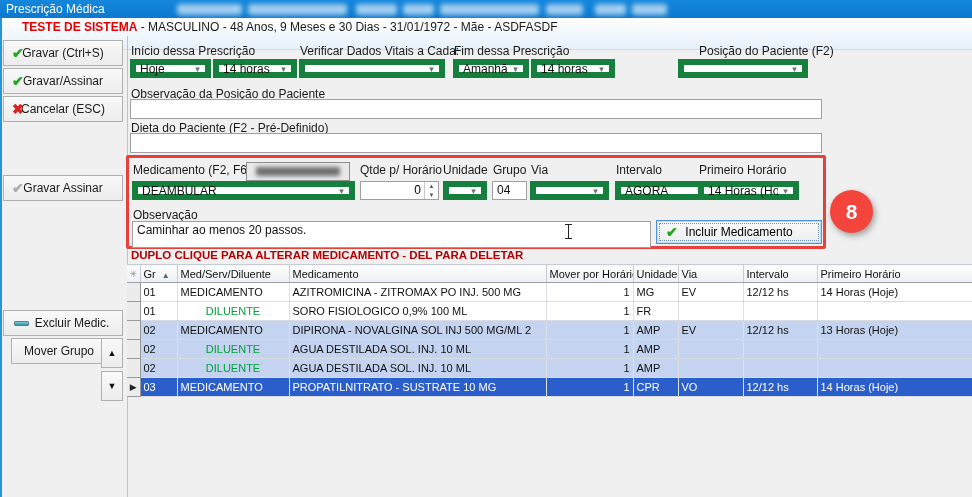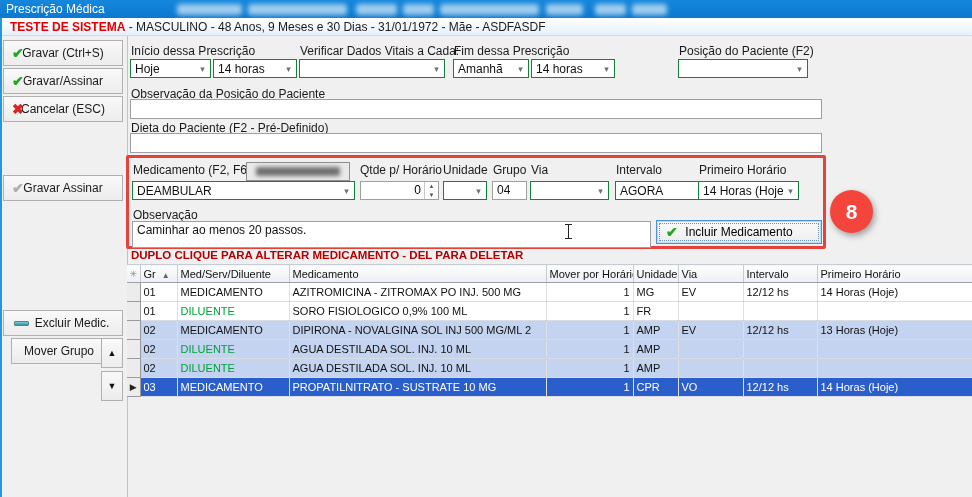--- a/index.html
+++ b/index.html
@@ -6,22 +6,22 @@
   html,body { width:972px; height:497px; }
   body { font-family:"Liberation Sans", sans-serif; background:#f0f0f0; position:relative; overflow:hidden; }
   .abs { position:absolute; }
 
   
   .titlebar { left:0; top:0; width:972px; height:18px; background:linear-gradient(#1487dd,#0c78cf); color:#fff;
               font-size:12px; line-height:18px; padding-left:6px; white-space:nowrap; }
   .blur-blob { position:absolute; top:4px; height:11px; border-radius:3px; background:rgba(186,218,243,.85); filter:blur(2.5px); }
 
   
-  .patientbar { left:2px; top:18px; width:970px; height:18px; background:linear-gradient(#ffffff,#e6f0fb);
-                font-size:12px; line-height:18px; padding-left:8px; border-bottom:1px solid #cddcec; white-space:nowrap; }
+  .patientbar { left:2px; top:18px; width:970px; height:32px; background:linear-gradient(#ffffff,#e6f0fb);
+                font-size:12px; line-height:18px; padding-left:20px; border-bottom:1px solid #cddcec; white-space:nowrap; }
   .pname { color:#e40000; font-weight:bold; }
   .pdetails { color:#1a1a1a; }
 
   .win-left-border { left:0; top:18px; width:2px; height:479px; background:#2596dc; }
   .side-divider { left:127px; top:36px; width:1px; height:461px; background:#c2c2c2; }
 
   
   .btn { background:linear-gradient(#f9f9f9,#ececec); border:1px solid #b0b0b0; font-size:12px; color:#1a1a1a;
          display:flex; align-items:center; justify-content:center; cursor:default; }
   .side-btn { left:3px; width:120px; height:26px; }
@@ -29,21 +29,21 @@
   .icon-green { color:#1fa81f; }
   .icon-red   { color:#d22; font-size:12px; }
   .icon-gray  { color:#a8b0ae; }
   .teal-dash  { position:absolute; left:10px; width:15px; height:5px; border-radius:1px;
                 background:linear-gradient(#7fd0d8,#2f8f9d); border:1px solid #57838d; }
   .arrow-btn { width:22px; height:30px; font-size:9px; color:#111; }
 
   
   .lbl { font-size:12px; color:#1a1a1a; white-space:nowrap; }
   .tbox { background:#fff; border:1px solid #9f9f9f; font-size:12px; color:#111; padding:0 4px; line-height:17px; }
-  .combo { background:#fff; border:1px solid #15803d; height:19px; display:flex; align-items:center;
+  .combo { background:#fff; border:6px solid #15803d; height:19px; display:flex; align-items:center;
            font-size:12px; color:#111; padding-left:4px; }
   .combo .cval { flex:1; white-space:nowrap; overflow:hidden; }
   .combo .combo-arrow { width:15px; text-align:center; color:#707070; font-size:9px; }
 
   
   .redbox { left:126px; top:155px; width:700px; height:94px; border:3px solid #e5423c; border-radius:2px; z-index:3; }
   .redacted-btn { left:246px; top:162px; width:104px; height:19px; background:#e9e9e9; border:1px solid #8f8f8f;
                   display:flex; align-items:center; justify-content:center; z-index:4; }
   .redacted-btn .blob { width:84px; height:9px; background:#6f6f6f; border-radius:2px; filter:blur(2px); }
   .spinner { left:360px; top:181px; width:79px; height:19px; background:#fff; border:1px solid #9f9f9f; display:flex; z-index:4; }
@@ -77,21 +77,21 @@
   .med-table .sel-cell { background:#ececec; border-right:1px solid #9a9a9a; border-bottom:1px solid #9a9a9a;
                          text-align:center; font-size:9px; color:#222; padding:0; }
   .med-table th.sel-head { text-align:center; color:#8a8a96; font-size:9px; padding:0; }
   .row-white td { background:#fff;margin-left:36px; }
   .row-blue  td { background:#c4d4f0; }
   .row-selected td { background:#2a5ecb; color:#fff; }
   .row-selected td.sel-cell,
   .row-blue td.sel-cell,
   .row-white td.sel-cell { background:#ececec; color:#222; }
   .med-table td.num { text-align:right; }
-  .med-table td.diluente { color:#00a13a; }
+  .med-table td.diluente { color:#00a13a;text-align:center; }
   .sort-arrow { font-size:8px; color:#566; margin-left:6px; }
 </style>
 </head>
 <body>
 
 <div class="abs titlebar">
   <span>Prescrição Médica</span>
   <span class="blur-blob" style="left:177px;width:65px"></span>
   <span class="blur-blob" style="left:248px;width:99px"></span>
   <span class="blur-blob" style="left:356px;width:41px"></span>
@@ -158,21 +158,21 @@
 <div class="abs lbl" style="left:454px;top:44px">Fim dessa Prescrição</div>
 <div class="abs combo" style="left:453px;top:59px;width:76px">
   <span class="cval">Amanhã</span>
     <span class="combo-arrow">▾</span>
 </div>
 <div class="abs combo" style="left:531px;top:59px;width:84px">
   <span class="cval">14 horas</span>
     <span class="combo-arrow">▾</span>
 </div>
 
-<div class="abs lbl" style="left:679px;top:44px">Posição do Paciente (F2)</div>
+<div class="abs lbl" style="left:699px;top:44px">Posição do Paciente (F2)</div>
 <div class="abs combo" style="left:678px;top:59px;width:130px">
   <span class="cval"></span>
     <span class="combo-arrow">▾</span>
 </div>
 
 <div class="abs lbl" style="left:131px;top:87px">Observação da Posição do Paciente</div>
 <div class="abs tbox" style="left:130px;top:99px;width:692px;height:20px"></div>
 
 <div class="abs lbl" style="left:131px;top:121px">Dieta do Paciente (F2 - Pré-Definido)</div>
 <div class="abs tbox" style="left:130px;top:133px;width:692px;height:20px"></div>

